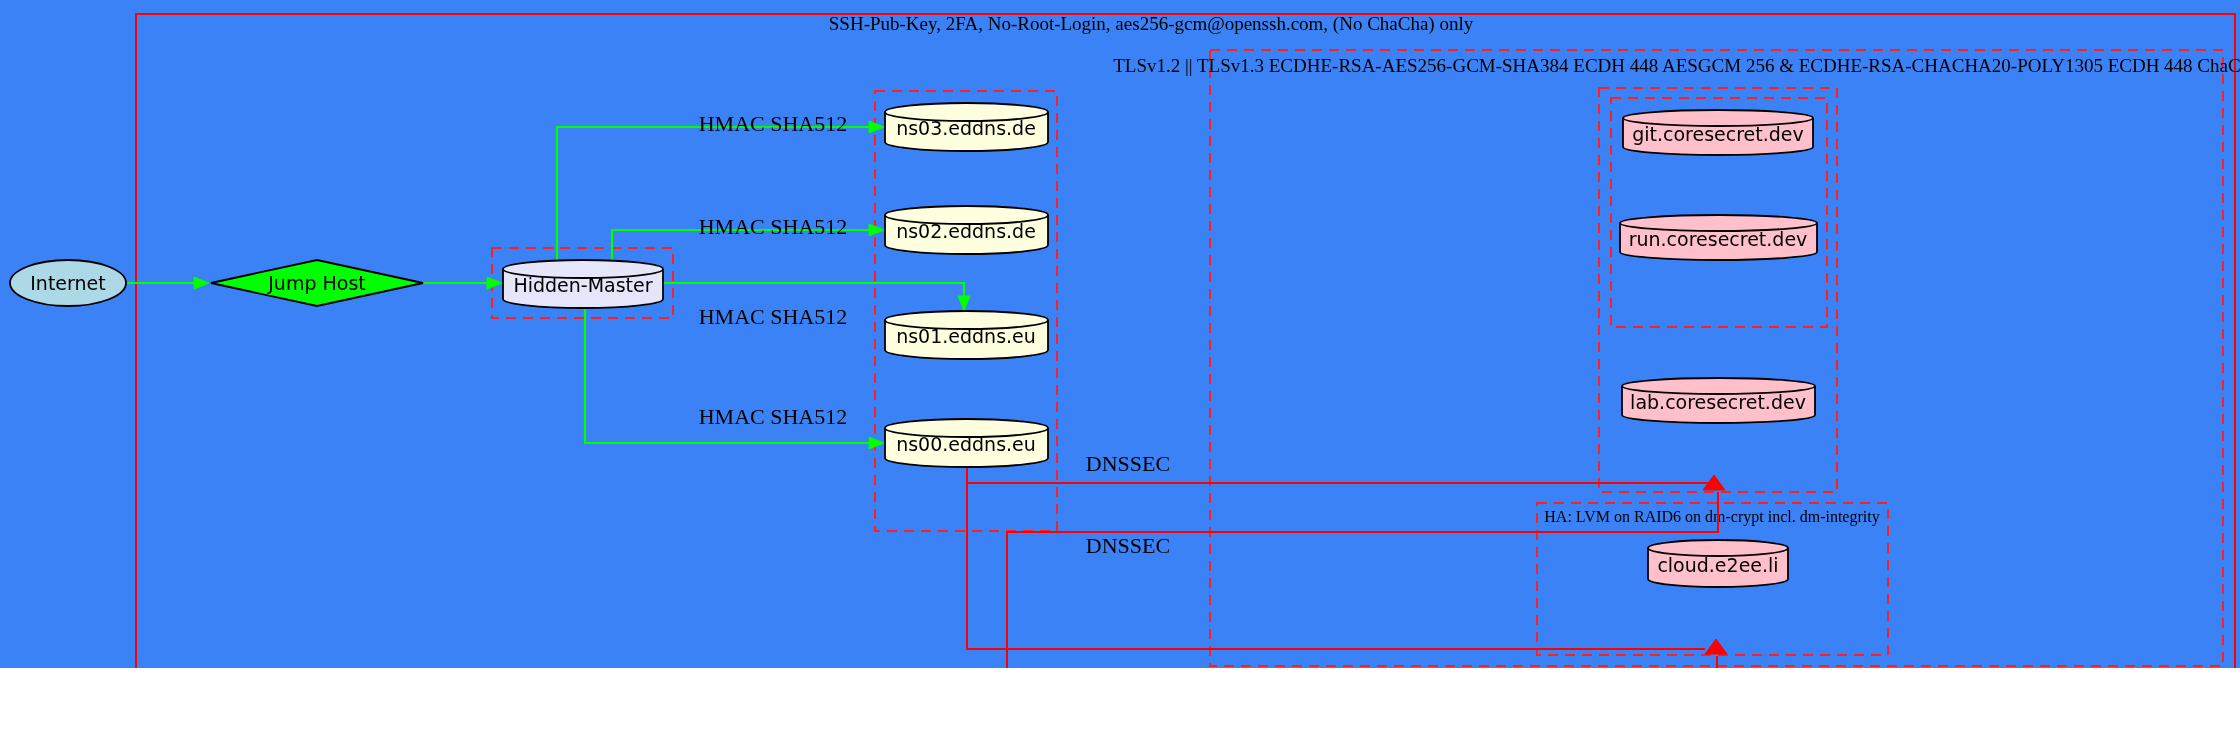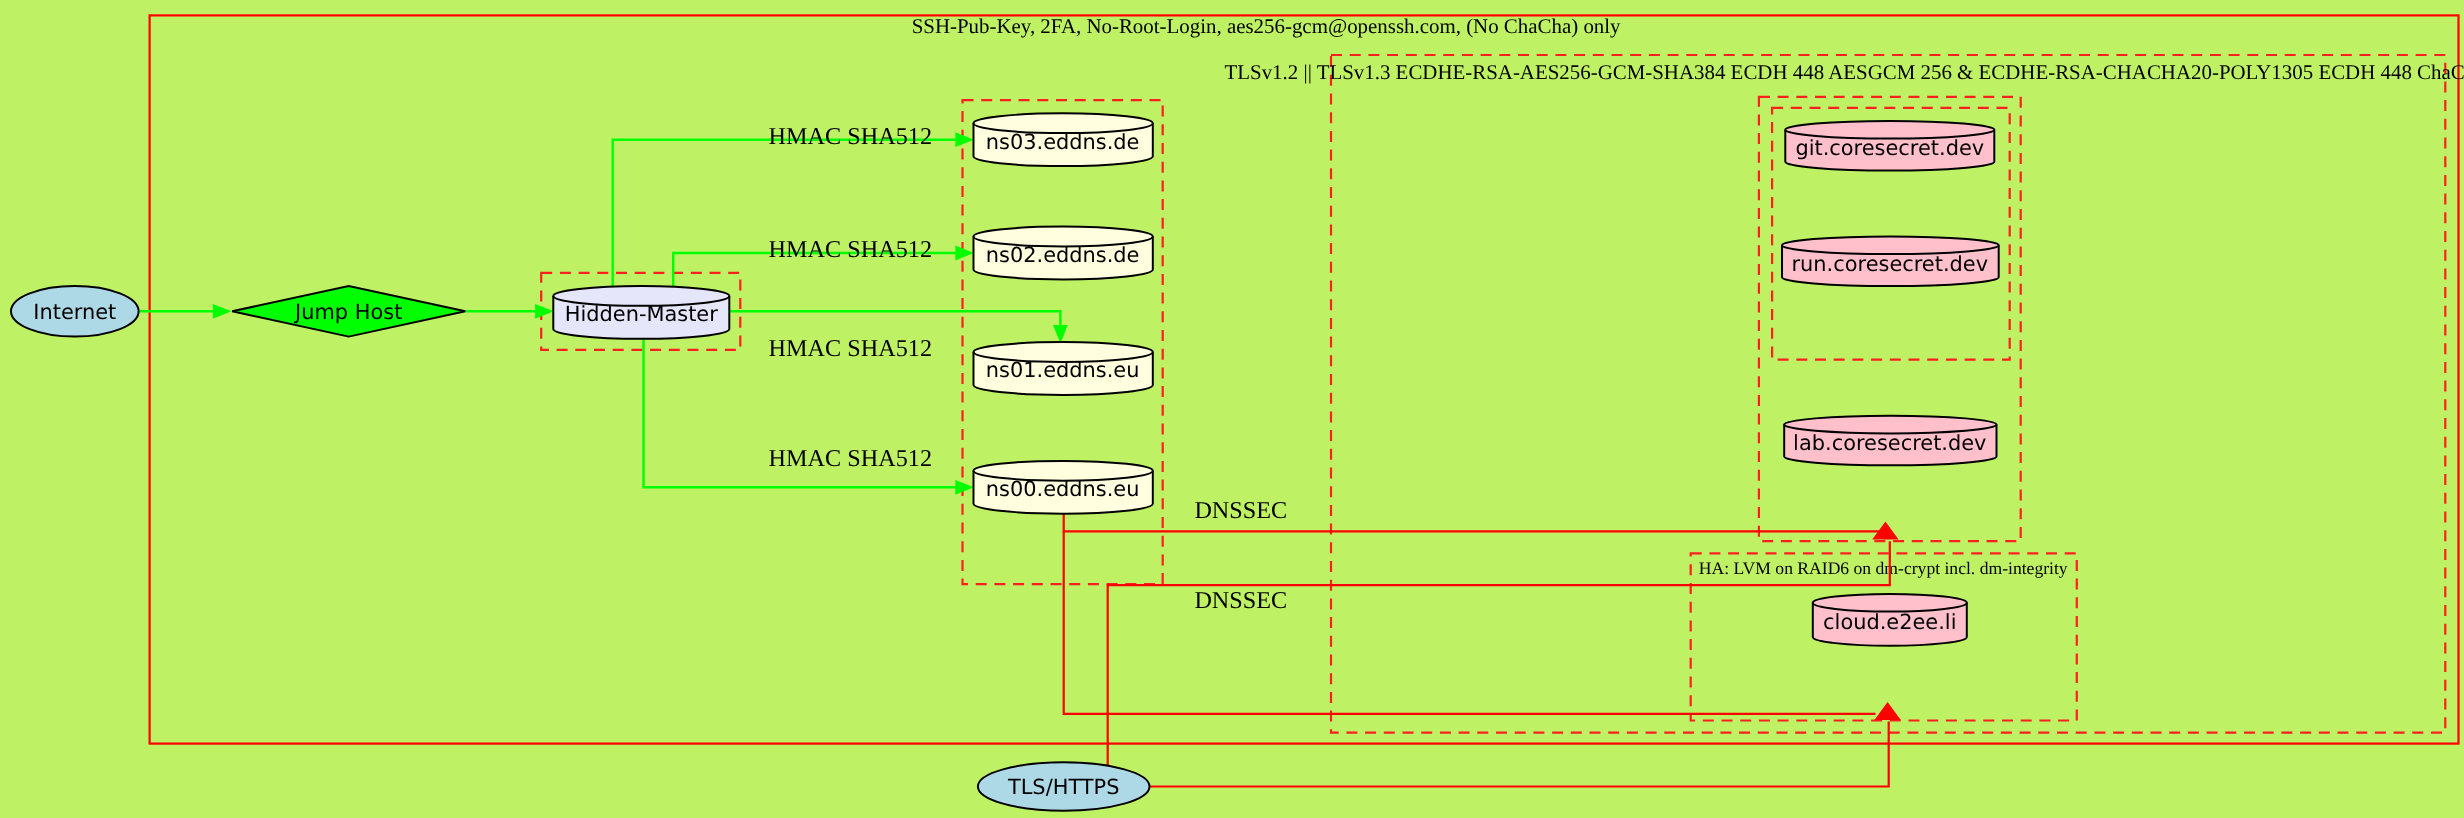--- a/index.html
+++ b/index.html
@@ -1,16 +1,16 @@
 <!DOCTYPE html>
 <html><head>
 <meta charset="utf-8">
 <style>
   html,body{margin:0;padding:0;background:#ffffff;}
-  .canvas{position:relative;width:2240px;height:744px;background:#bef264;overflow:hidden;}
+  .canvas{position:relative;width:2240px;height:668px;background:#3b82f6;overflow:hidden;}
   svg{display:block;}
   .node-label{font-family:"DejaVu Sans","Liberation Sans",sans-serif;font-size:19px;fill:#000;text-anchor:middle;}
   .edge-label{font-family:"Liberation Serif","DejaVu Serif",serif;font-size:22px;fill:#000;text-anchor:middle;}
   .cluster-label{font-family:"Liberation Serif","DejaVu Serif",serif;font-size:19px;fill:#000;text-anchor:middle;}
   .cluster-label-sm{font-family:"Liberation Serif","DejaVu Serif",serif;font-size:16px;fill:#000;text-anchor:middle;}
   .box-dashed{fill:none;stroke:#ff1f1f;stroke-width:2;stroke-dasharray:10 7;}
   .box-solid{fill:none;stroke:#ff0000;stroke-width:2;}
   .edge-green{fill:none;stroke:#00ff00;stroke-width:2.2;}
   .edge-red{fill:none;stroke:#ff0000;stroke-width:2;}
   .arrow-green{fill:#00ff00;stroke:#00ff00;stroke-width:1;}

